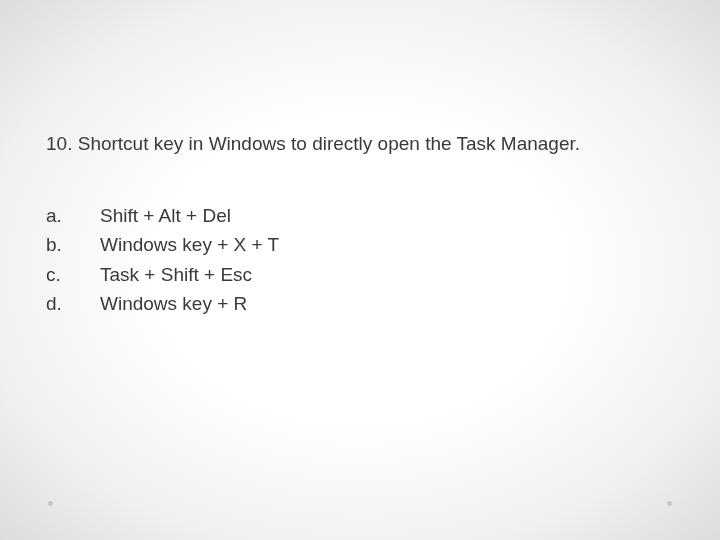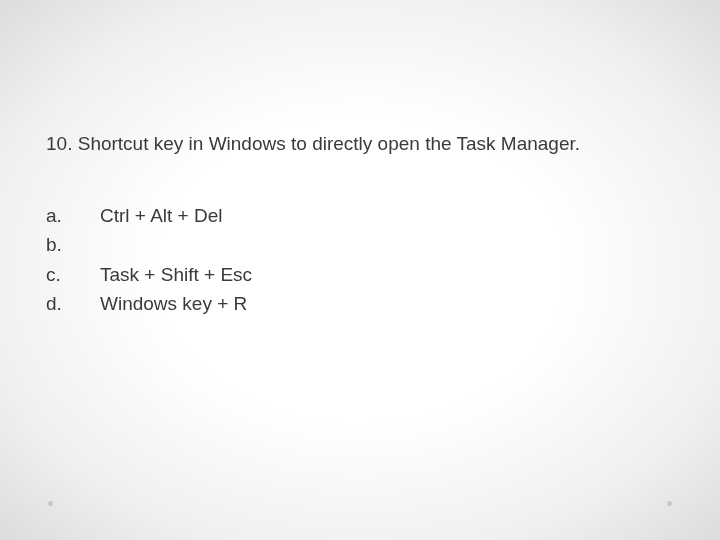--- a/index.html
+++ b/index.html
@@ -47,24 +47,25 @@
 <body>
 
 <div class="content">
   <p class="question">
     <span>10.</span>
     <span>Shortcut key in Windows to directly open the Task Manager.</span>
   </p>
   <ul class="options">
     <li>
       <span class="opt-letter">a.</span>
-      <span>Ctrl + Alt + Del</span>
+      <span>Shift + Alt + Del</span>
     </li>
     <li>
       <span class="opt-letter">b.</span>
+      <span>Windows key + X + T</span>
     </li>
     <li>
       <span class="opt-letter">c.</span>
       <span>Task + Shift + Esc</span>
     </li>
     <li>
       <span class="opt-letter">d.</span>
       <span>Windows key + R</span>
     </li>
   </ul>

